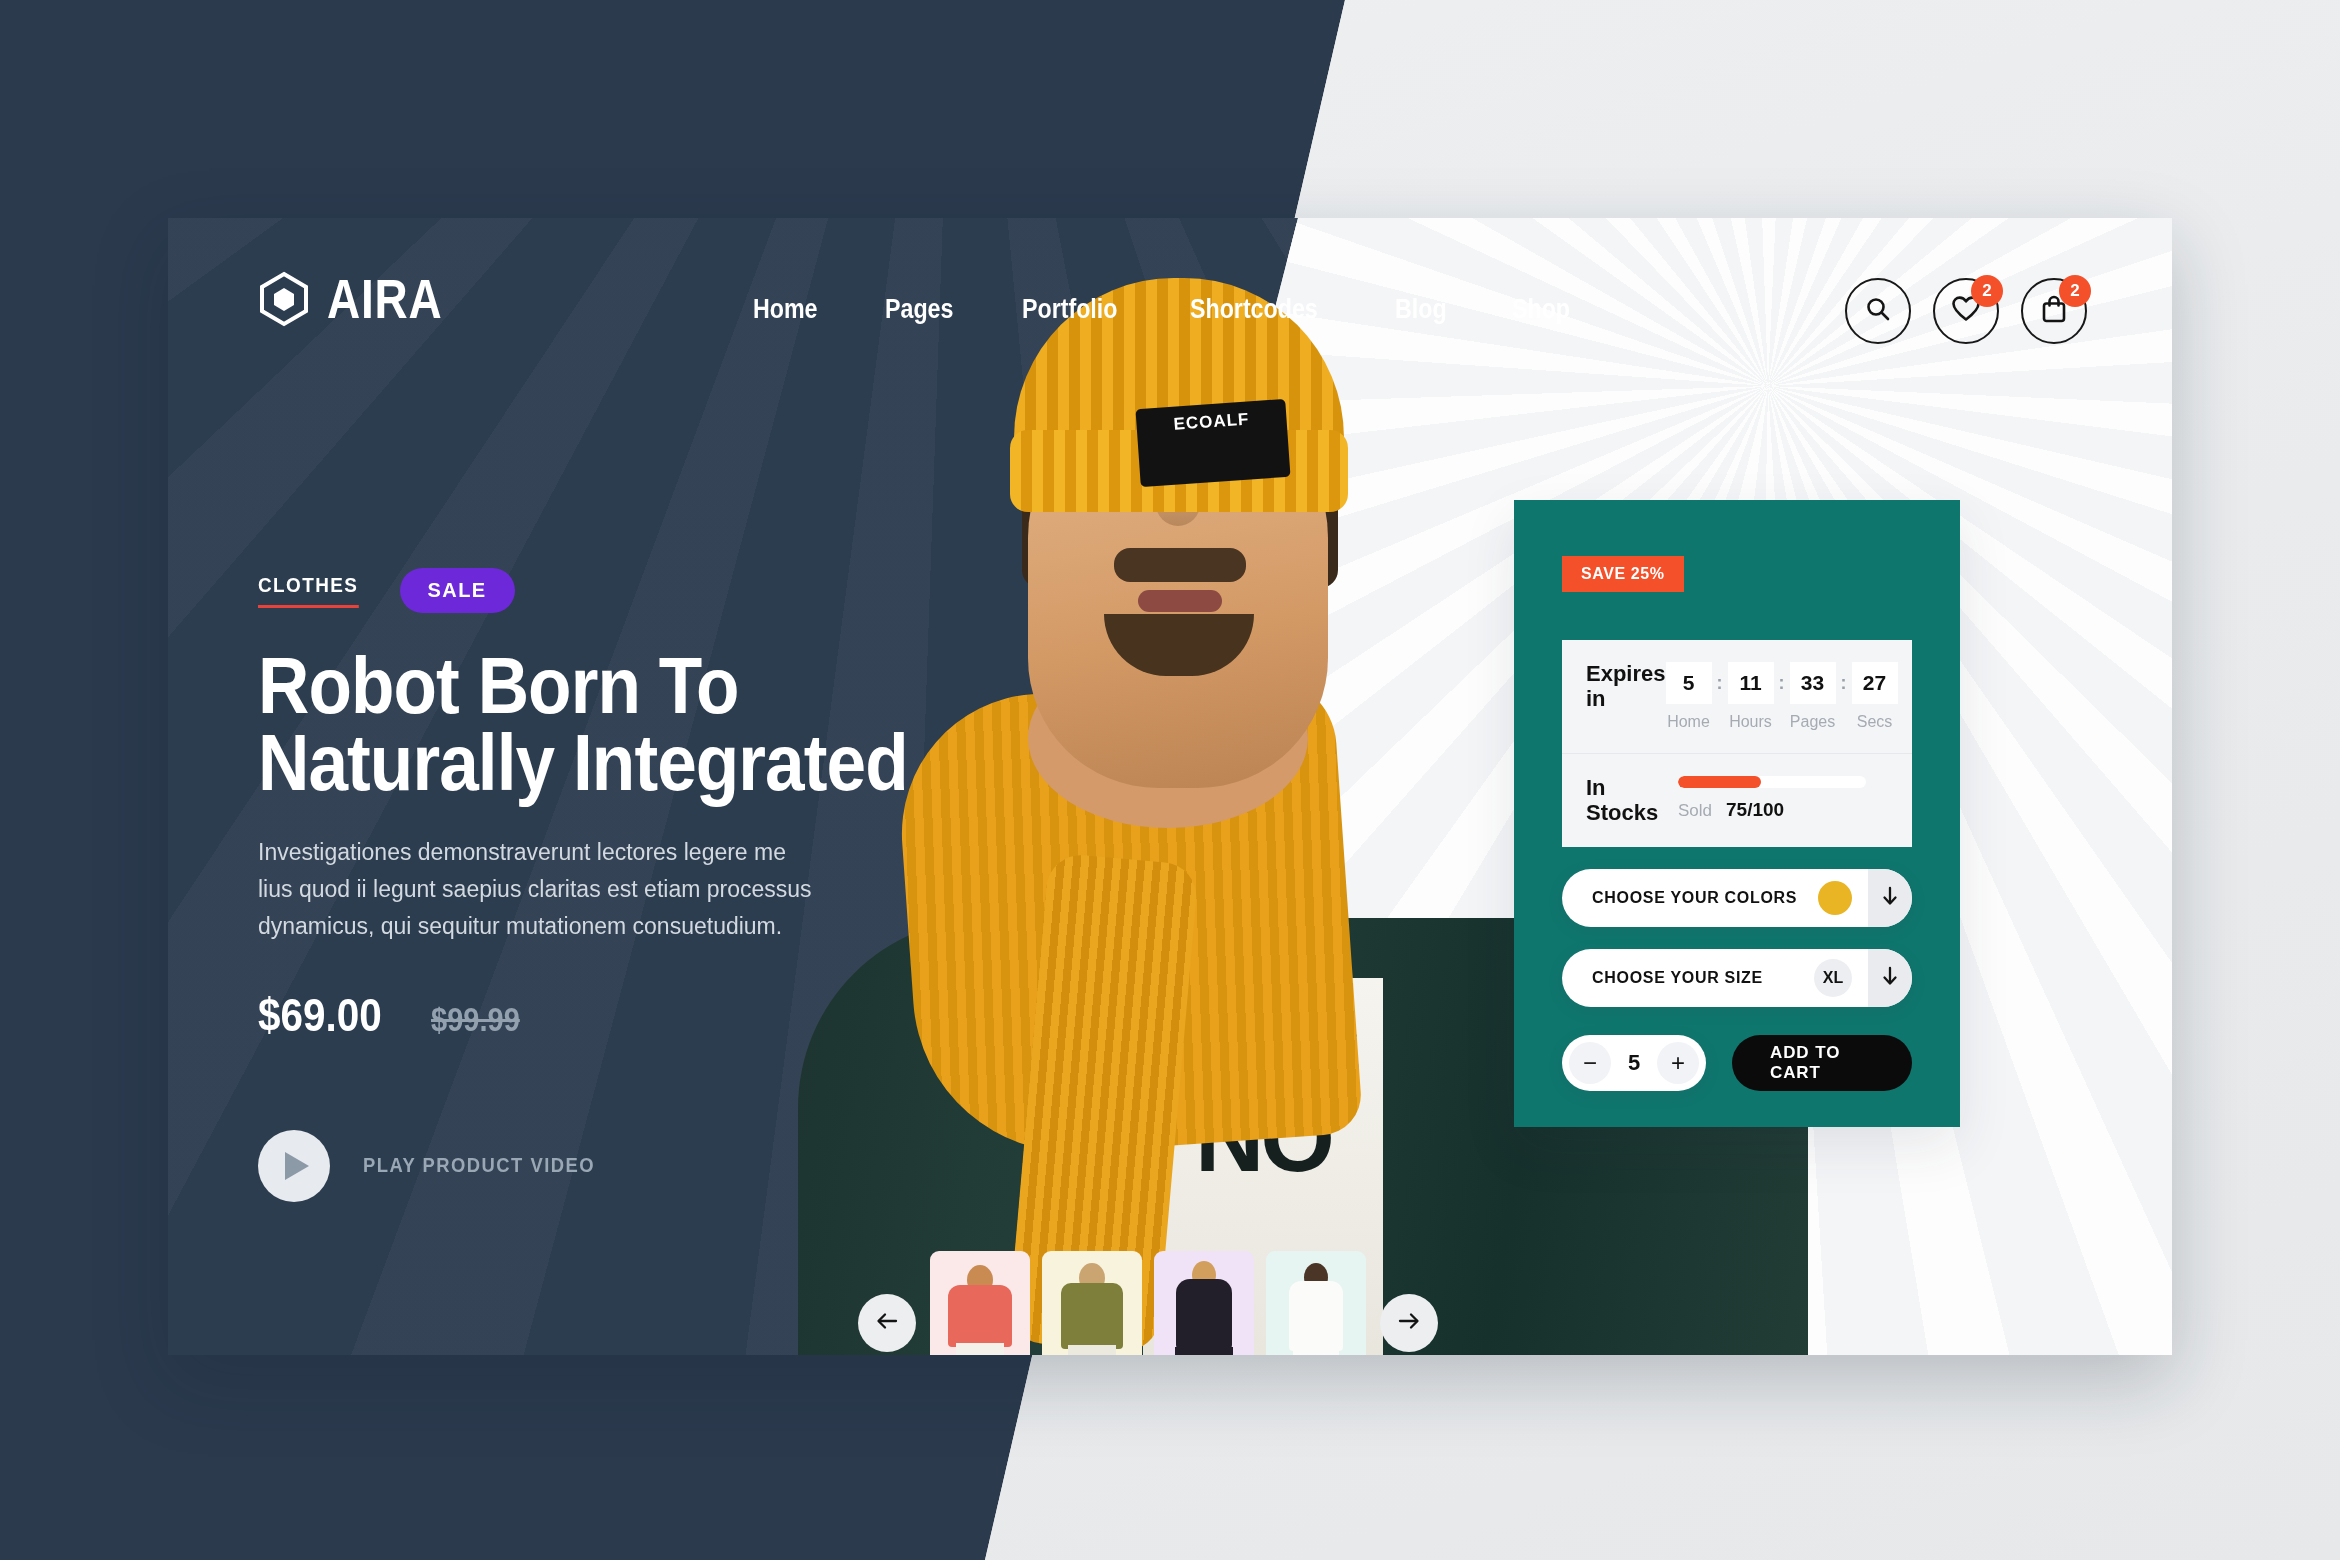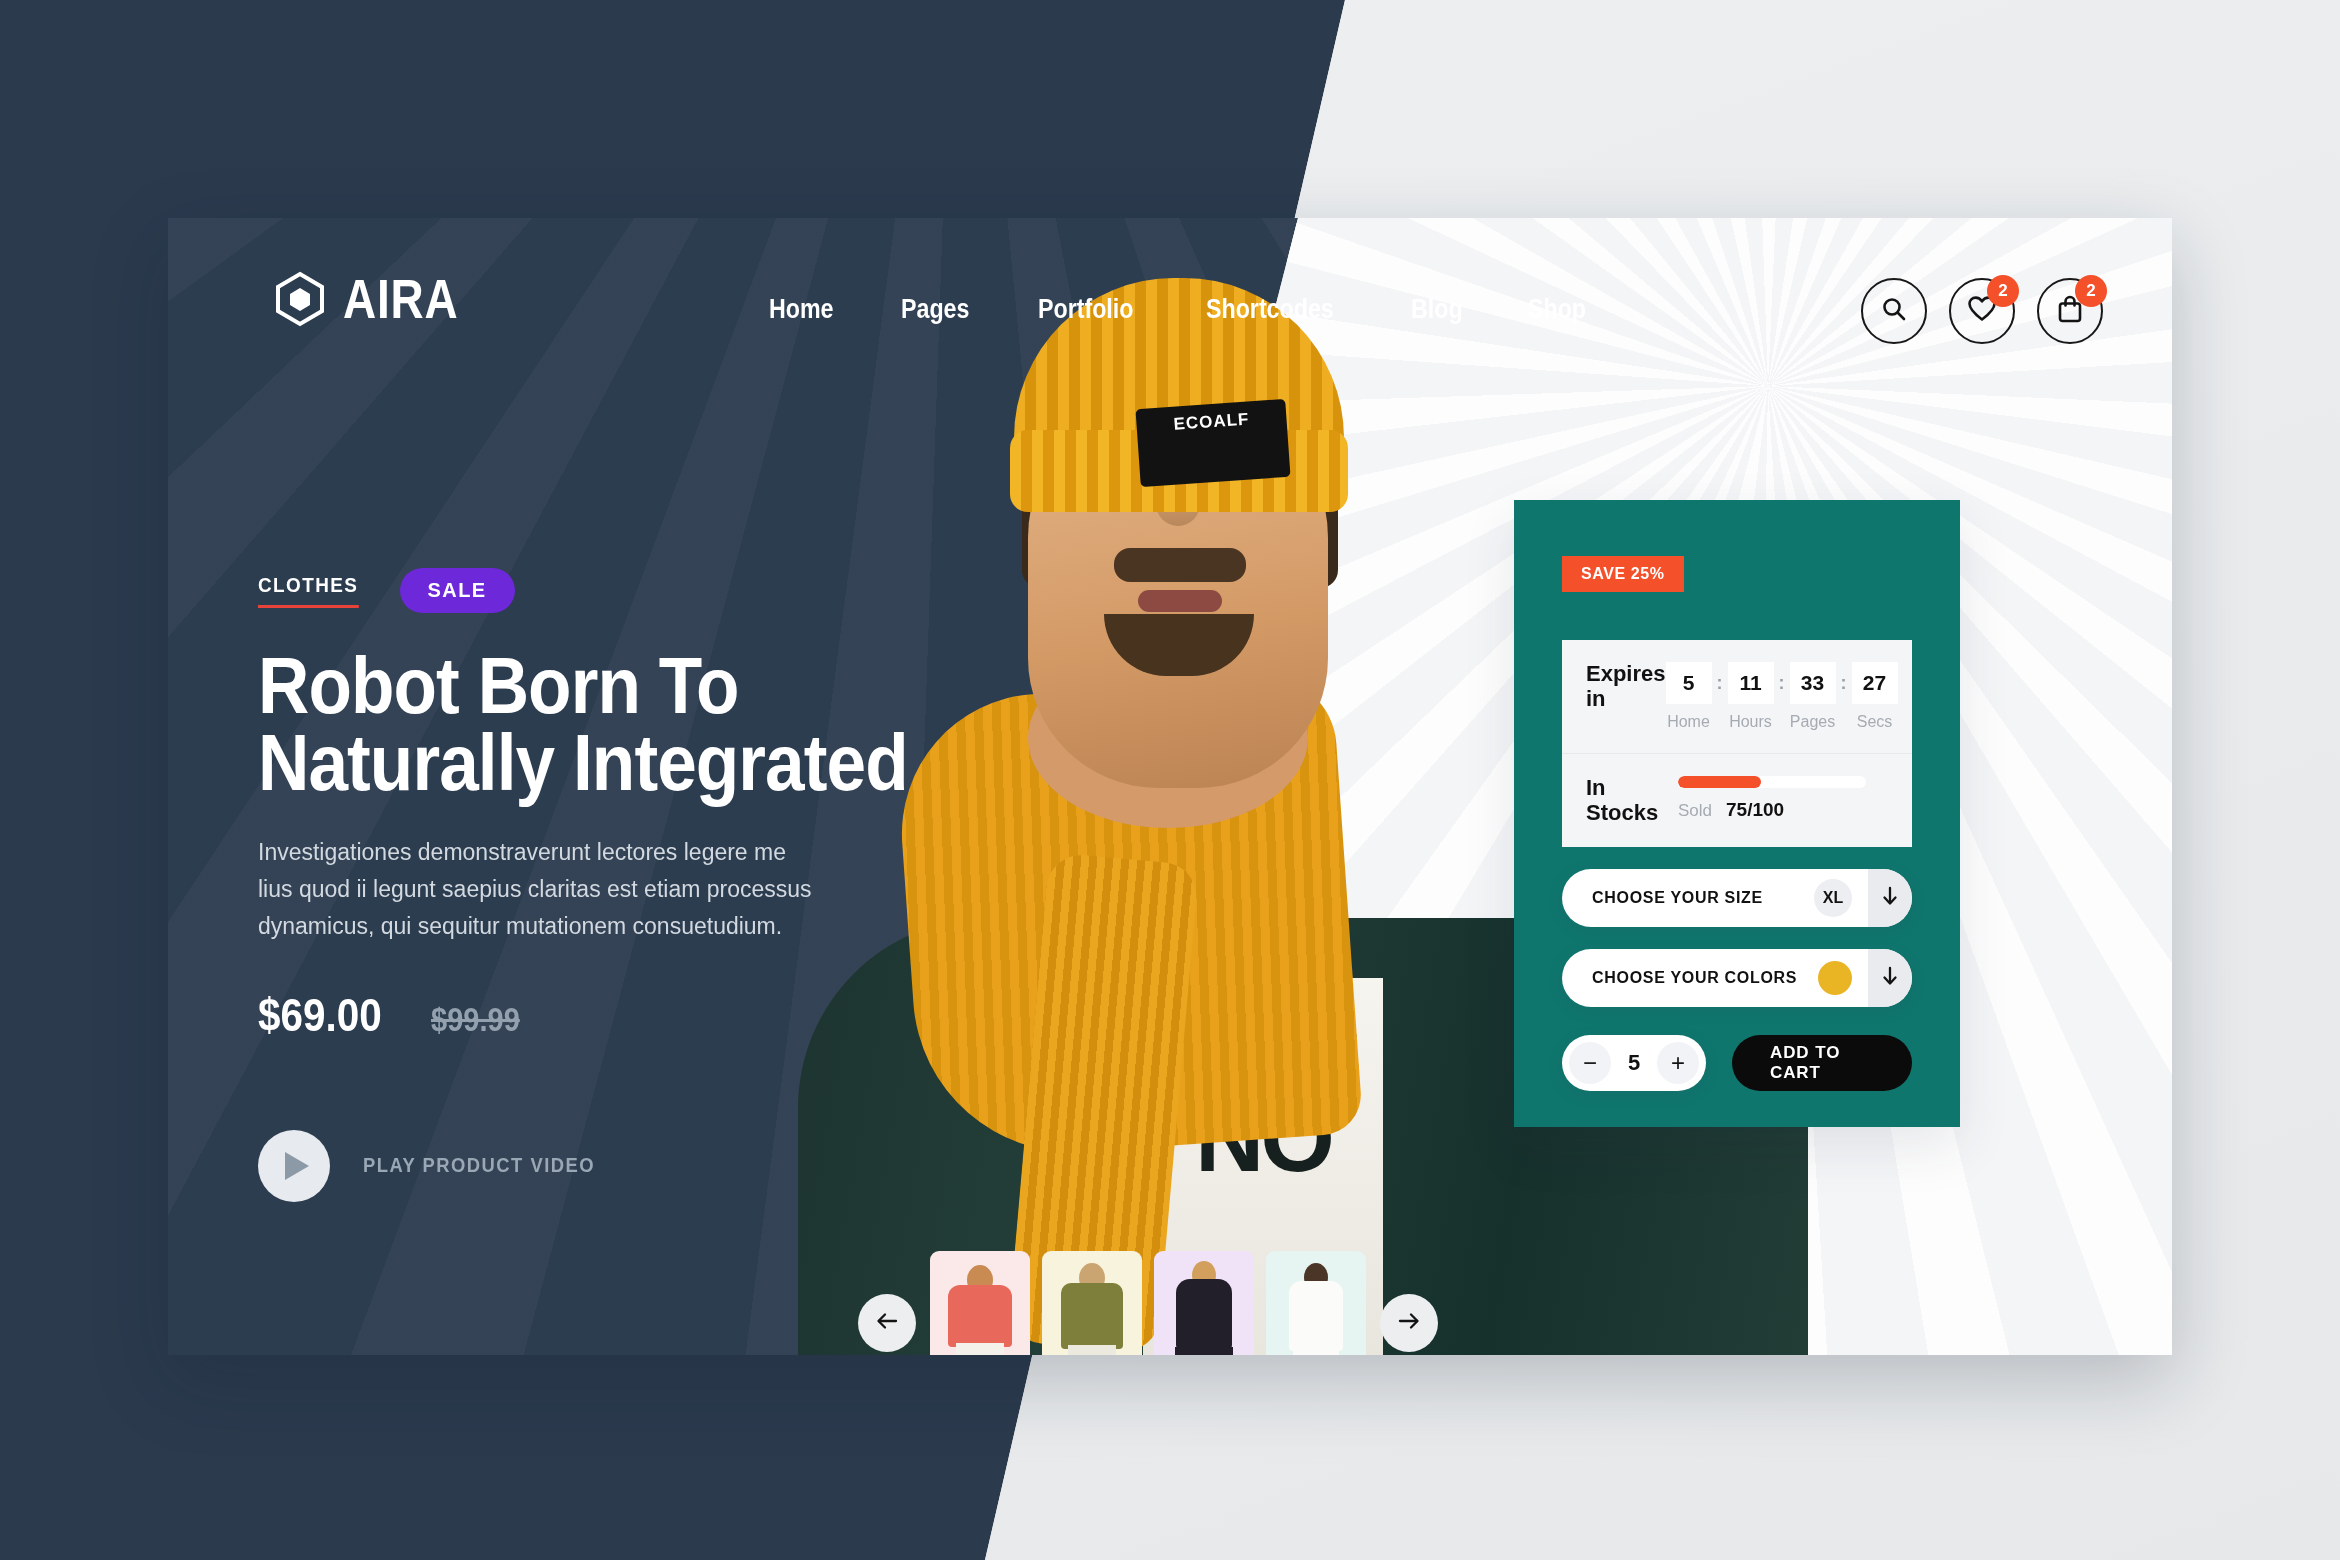--- a/index.html
+++ b/index.html
@@ -148,21 +148,21 @@
   }
   .m-tag {
     position:absolute; left:410px; top:186px; width:150px; height:78px;
     background:#121212; border-radius:5px; transform: rotate(-4deg);
     color:#fff; font-size:17px; font-weight:bold; letter-spacing:1px;
     display:flex; align-items:flex-start; justify-content:center; padding-top:8px;
   }
 
   
   .hdr {
-    position: absolute; left: 16px; top: 0; width: 2004px; height: 190px;
+    position: absolute; left: 0; top: 0; width: 2004px; height: 190px;
     display: flex; align-items: center; z-index: 30;
   }
   .logo { position:absolute; left:90px; top:48px; display:flex; align-items:center; gap:17px; }
   .logo-mark { width:52px; height:56px; }
   .logo-text {
     color:#fff; font-size:56px; font-weight:bold; letter-spacing:1px;
     transform: scaleX(.82); transform-origin:left center;
     font-family:"Liberation Sans", sans-serif;
   }
   .nav { position:absolute; left:585px; top:76px; display:flex; gap:57px; }
@@ -452,45 +452,45 @@
             </div>
             <div class="sold-row">
               <span class="sold-lab">Sold</span>
               <span class="sold-val">75/100</span>
             </div>
           </div>
         </div>
       </div>
 
       <div class="select-row">
+        <span class="sel-label">CHOOSE YOUR COLORS</span>
+        <span class="swatch" id="color-swatch" style="background: rgb(233, 181, 37);"></span>
+        <span class="sel-arrow">
+          <span>
+            <svg width="18" height="20" viewBox="0 0 18 20" fill="none">
+              <line x1="9" y1="2" x2="9" y2="17" stroke="#141414" stroke-width="2.3" stroke-linecap="round"></line>
+              <path d="M3.5 11.5 L9 17.5 L14.5 11.5" stroke="#141414" stroke-width="2.3" stroke-linecap="round" stroke-linejoin="round" fill="none"></path>
+            </svg>
+          </span>
+        </span>
+      </div>
+
+      <div class="select-row">
         <span class="sel-label">CHOOSE YOUR SIZE</span>
         <span class="size-chip">XL</span>
         <span class="sel-arrow">
           <span>
             <svg width="18" height="20" viewBox="0 0 18 20" fill="none">
               <line x1="9" y1="2" x2="9" y2="17" stroke="#141414" stroke-width="2.3" stroke-linecap="round"></line>
               <path d="M3.5 11.5 L9 17.5 L14.5 11.5" stroke="#141414" stroke-width="2.3" stroke-linecap="round" stroke-linejoin="round" fill="none"></path>
             </svg>
           </span>
         </span>
       </div>
 
-      <div class="select-row">
-        <span class="sel-label">CHOOSE YOUR COLORS</span>
-        <span class="swatch" id="color-swatch" style="background: rgb(233, 181, 37);"></span>
-        <span class="sel-arrow">
-          <span>
-            <svg width="18" height="20" viewBox="0 0 18 20" fill="none">
-              <line x1="9" y1="2" x2="9" y2="17" stroke="#141414" stroke-width="2.3" stroke-linecap="round"></line>
-              <path d="M3.5 11.5 L9 17.5 L14.5 11.5" stroke="#141414" stroke-width="2.3" stroke-linecap="round" stroke-linejoin="round" fill="none"></path>
-            </svg>
-          </span>
-        </span>
-      </div>
-
       <div class="cart-row">
         <div class="qty">
           <span class="qty-btn">−</span>
           <span class="qty-val">5</span>
           <span class="qty-btn">+</span>
         </div>
         <div class="atc">ADD TO CART</div>
       </div>
     </div>
 

